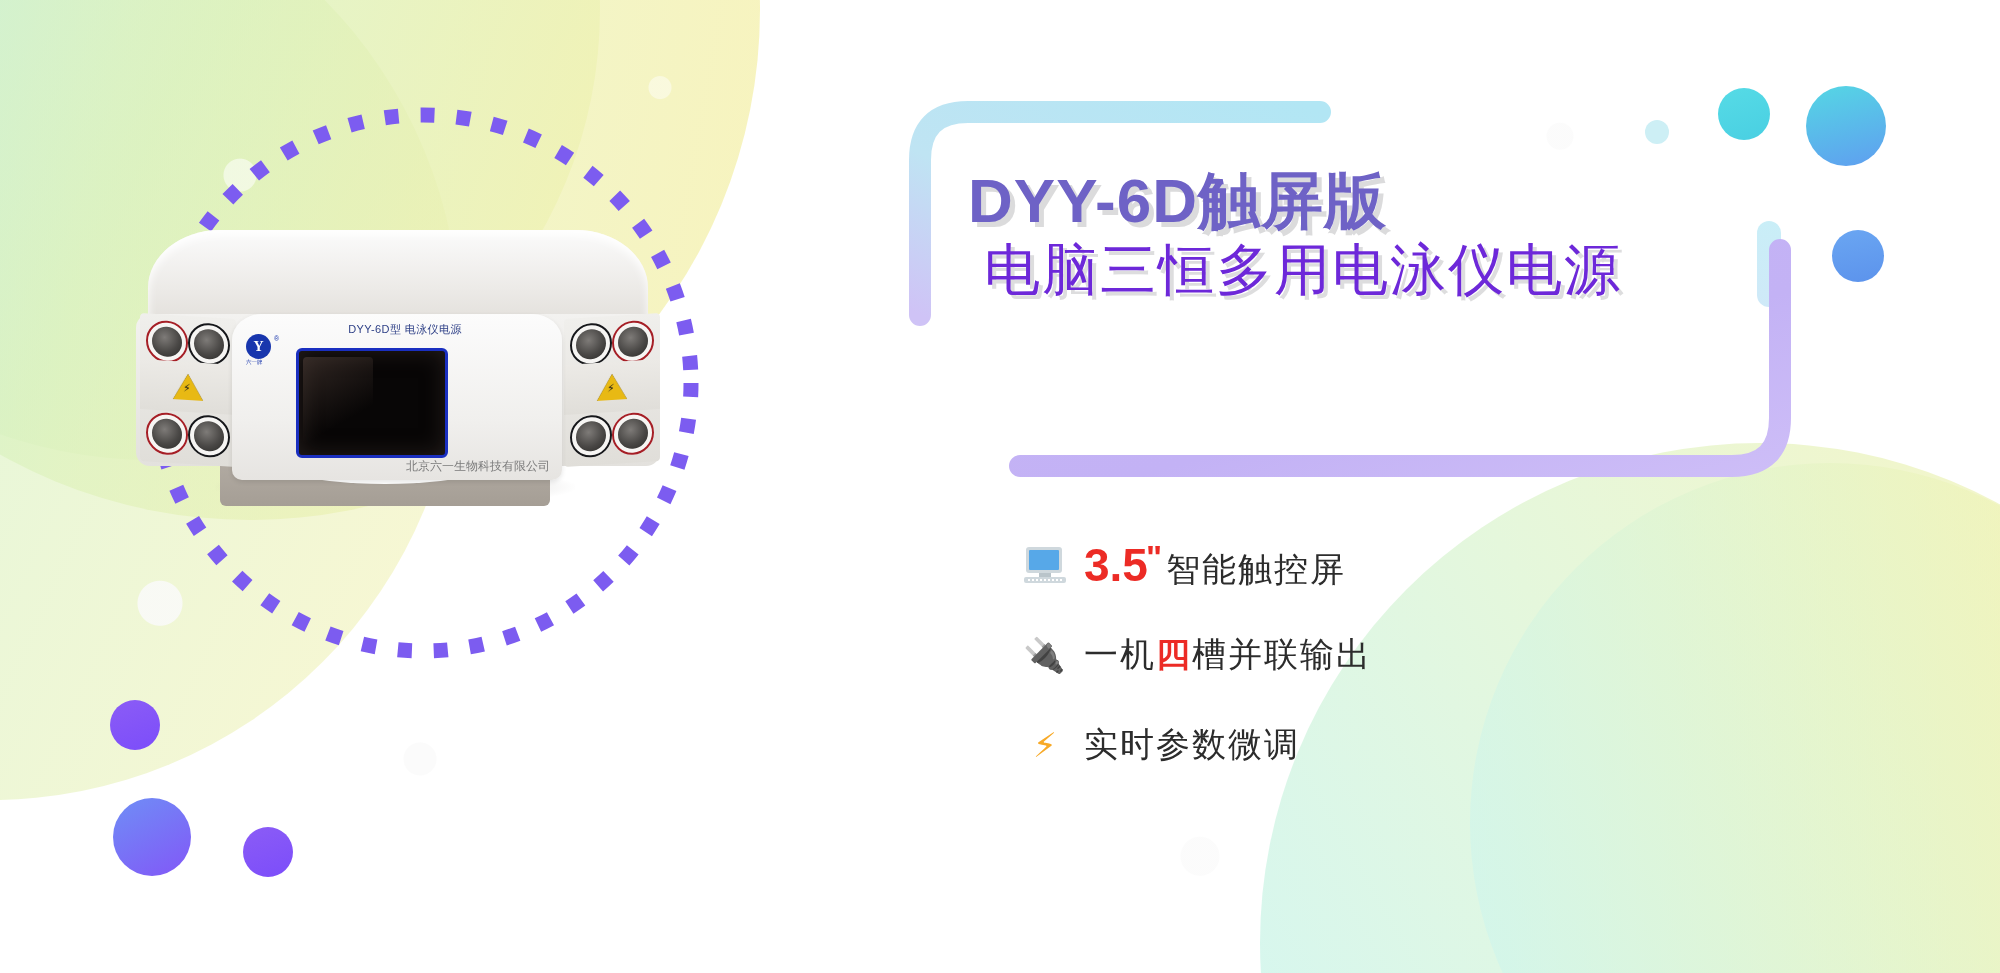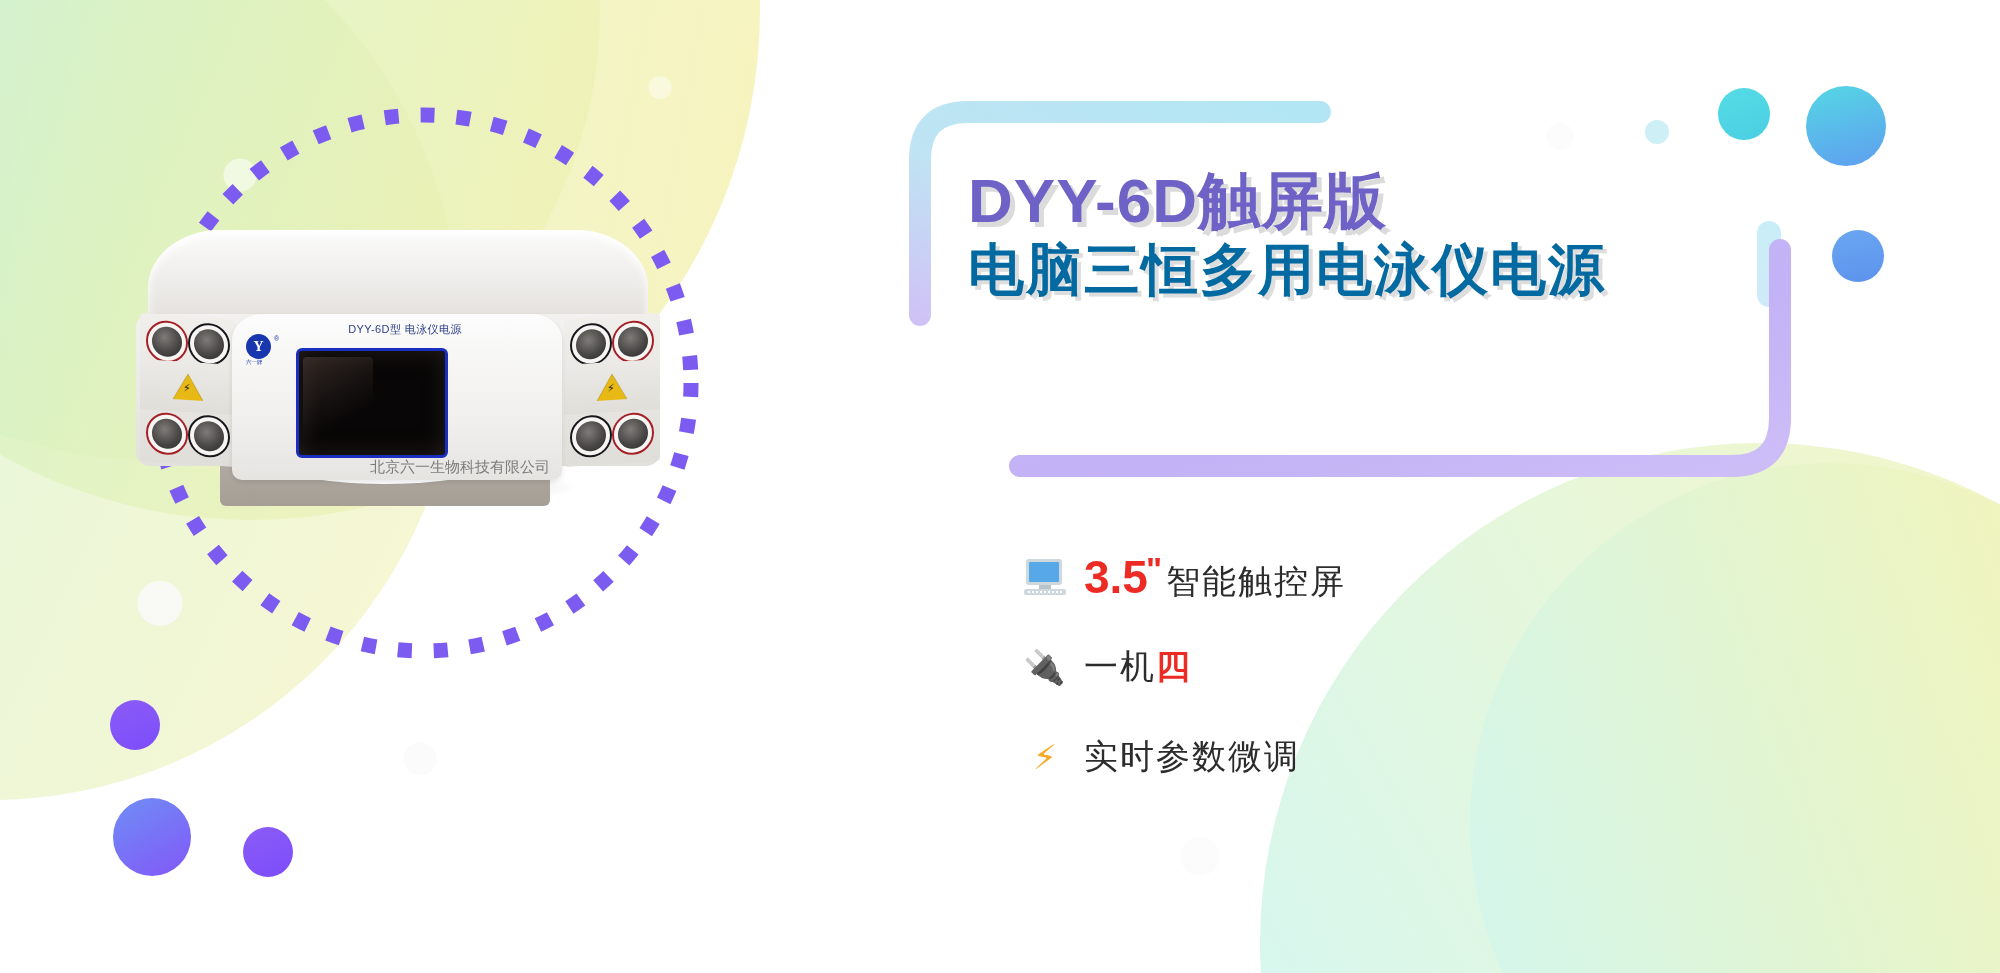--- a/index.html
+++ b/index.html
@@ -157,21 +157,21 @@
   }
   .dev-screen::after{
     content:"";
     position:absolute; left:4px; top:6px; width:70px; height:86px;
     background: linear-gradient(150deg, rgba(90,72,64,.50), rgba(25,20,18,0) 70%);
     border-radius:4px;
   }
   .dev-company {
     position:absolute; left:150px; top:228px; width:280px;
     text-align:right;
-    font-size: 15px; color:#7b7b7b; padding-right:10px;
+    font-size: 12px; color:#7b7b7b; padding-right:10px;
   }
   .port-block {
     position:absolute;
     width: 96px; height: 148px;
     background: linear-gradient(180deg,#f0efec 0%, #e0ded9 100%);
     border-radius: 4px;
   }
   .port-block.left  { left: 20px;  top: 86px; transform: skewY(3.5deg); }
   .port-block.right { left: 444px; top: 86px; transform: skewY(-3.5deg); }
   .port-row {
@@ -228,33 +228,33 @@
     margin:0;
     font-size: 62px;
     font-weight: bold;
     color: #6e62c6;
     letter-spacing: 1px;
     line-height: 1.05;
     text-shadow: 5px 5px 0 rgba(190,190,192,.55);
     white-space: nowrap;
   }
   .subheadline {
-    margin: 6px 0 0 0;
+    margin: 6px 0 0 16px;
     font-size: 56px;
-    font-weight: bold;
-    color: #0369a1;
+    font-weight: normal;
+    color: #6d28d9;
     letter-spacing: 2px;
     line-height: 1.1;
     text-shadow: 4px 4px 0 rgba(198,198,200,.6);
     white-space: nowrap;
   }
 
   
   .features {
-    position:absolute; left: 1022px; top: 532px; width: 620px;
+    position:absolute; left: 1022px; top: 520px; width: 620px;
   }
   .feature {
     display:flex; align-items:center;
     height: 90px;
     gap: 16px;
   }
   .feat-icon {
     width: 46px; height: 46px;
     display:flex; align-items:center; justify-content:center;
     flex: 0 0 46px;
@@ -424,20 +424,21 @@
           <span class="inch-mark">"</span>
           <span>智能触控屏</span>
       </span>
     </div>
 
     <div class="feature">
       <span class="feat-icon ic-plug">🔌</span>
       <span class="feat-text">
         <span>一机</span>
           <span class="red-char">四</span>
+          <span>槽并联输出</span>
       </span>
     </div>
 
     <div class="feature">
       <span class="feat-icon ic-bolt">⚡</span>
       <span class="feat-text">实时参数微调</span>
     </div>
 
   </div>
 

